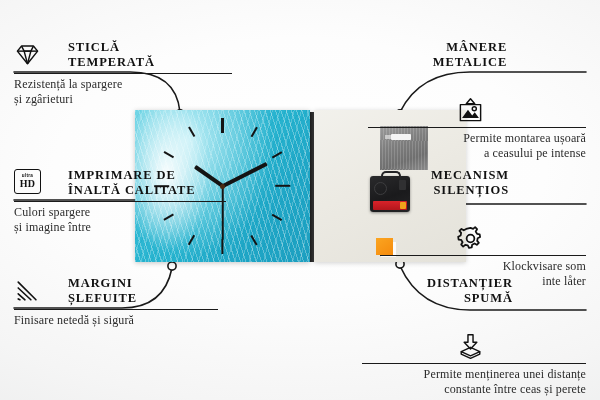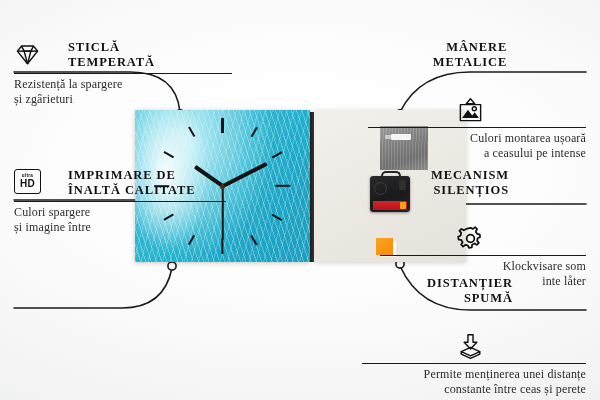--- a/index.html
+++ b/index.html
@@ -110,21 +110,21 @@
   #c-margini .rule{width:204px;}
   #c-manere .rule{width:218px;margin-left:14px;}
   #c-mecanism .rule{width:206px;margin-left:26px;}
   #c-distantier .rule{width:224px;margin-left:8px;}
   .hd-badge{
     width:25px;height:23px;border:1.6px solid #111;border-radius:3px;
     display:flex;flex-direction:column;align-items:center;justify-content:center;
     font-family:"Liberation Sans",sans-serif;color:#111;
   }
   .hd-badge .u{font-size:4.6px;font-weight:bold;letter-spacing:.3px;line-height:1;}
-  .hd-badge .h{font-size:10px;font-weight:bold;letter-spacing:.2px;line-height:1.05;}
+  .hd-badge .h{font-size:10px;font-weight:bold;letter-spacing:.2px;line-height:1.05;font-family:Liberation Serif, serif;}
 </style>
 </head>
 <body>
 
 <div id="stage">
 
   <svg id="wires" viewBox="0 0 600 400">
     <g fill="none" stroke="#1a1a1a" stroke-width="1.6" stroke-linecap="round">
       <path d="M14,72 L130,72 Q176,72 180,112"></path>
       <path d="M14,200 L140,200 Q166,200 172,190"></path>
@@ -215,39 +215,59 @@
         <span>ÎNALTĂ CALITATE</span>
       </span>
     </div>
     <div class="rule"></div>
     <div class="desc">
       <span>Culori spargere</span><br>
       <span>și imagine între</span>
     </div>
   </div>
 
+  <div class="callout left" id="c-margini">
+    <div class="cap-row">
+      <span class="ico">
+        <svg viewBox="0 0 32 32" fill="none" stroke="#111" stroke-width="1.9" stroke-linecap="round">
+          <path d="M5 6 L26 27"></path>
+            <path d="M5 13 L20 27"></path>
+            <path d="M5 20 L13 27"></path>
+            <path d="M5 26 L7 27"></path>
+        </svg>
+      </span>
+      <span class="cap-text">
+        <span>MARGINI</span><br>
+        <span>ȘLEFUITE</span>
+      </span>
+    </div>
+    <div class="rule"></div>
+    <div class="desc">
+      <span>Finisare netedă și sigură</span>
+    </div>
+  </div>
 
   <div class="callout right" id="c-manere">
     <div class="cap-row">
       <span class="cap-text">
         <span>MÂNERE</span><br>
         <span>METALICE</span>
       </span>
       <span class="ico">
         <svg viewBox="0 0 32 32" fill="none" stroke="#111" stroke-width="1.7" stroke-linejoin="round">
           <path d="M16 2 L11 8 H21 Z"></path>
           <rect x="4" y="9" width="24" height="19"></rect>
           <path d="M6 25 L13 15 L18 22 L21 18 L26 25 Z" fill="#111" stroke="none"></path>
           <circle cx="20.5" cy="14" r="2.4"></circle>
         </svg>
       </span>
     </div>
     <div class="rule"></div>
     <div class="desc">
-      <span>Culori montarea ușoară</span><br>
+      <span>Permite montarea ușoară</span><br>
       <span>a ceasului pe intense</span>
     </div>
   </div>
 
   <div class="callout right" id="c-distantier">
     <div class="cap-row">
       <span class="cap-text">
         <span>DISTANȚIER</span><br>
         <span>SPUMĂ</span>
       </span>

